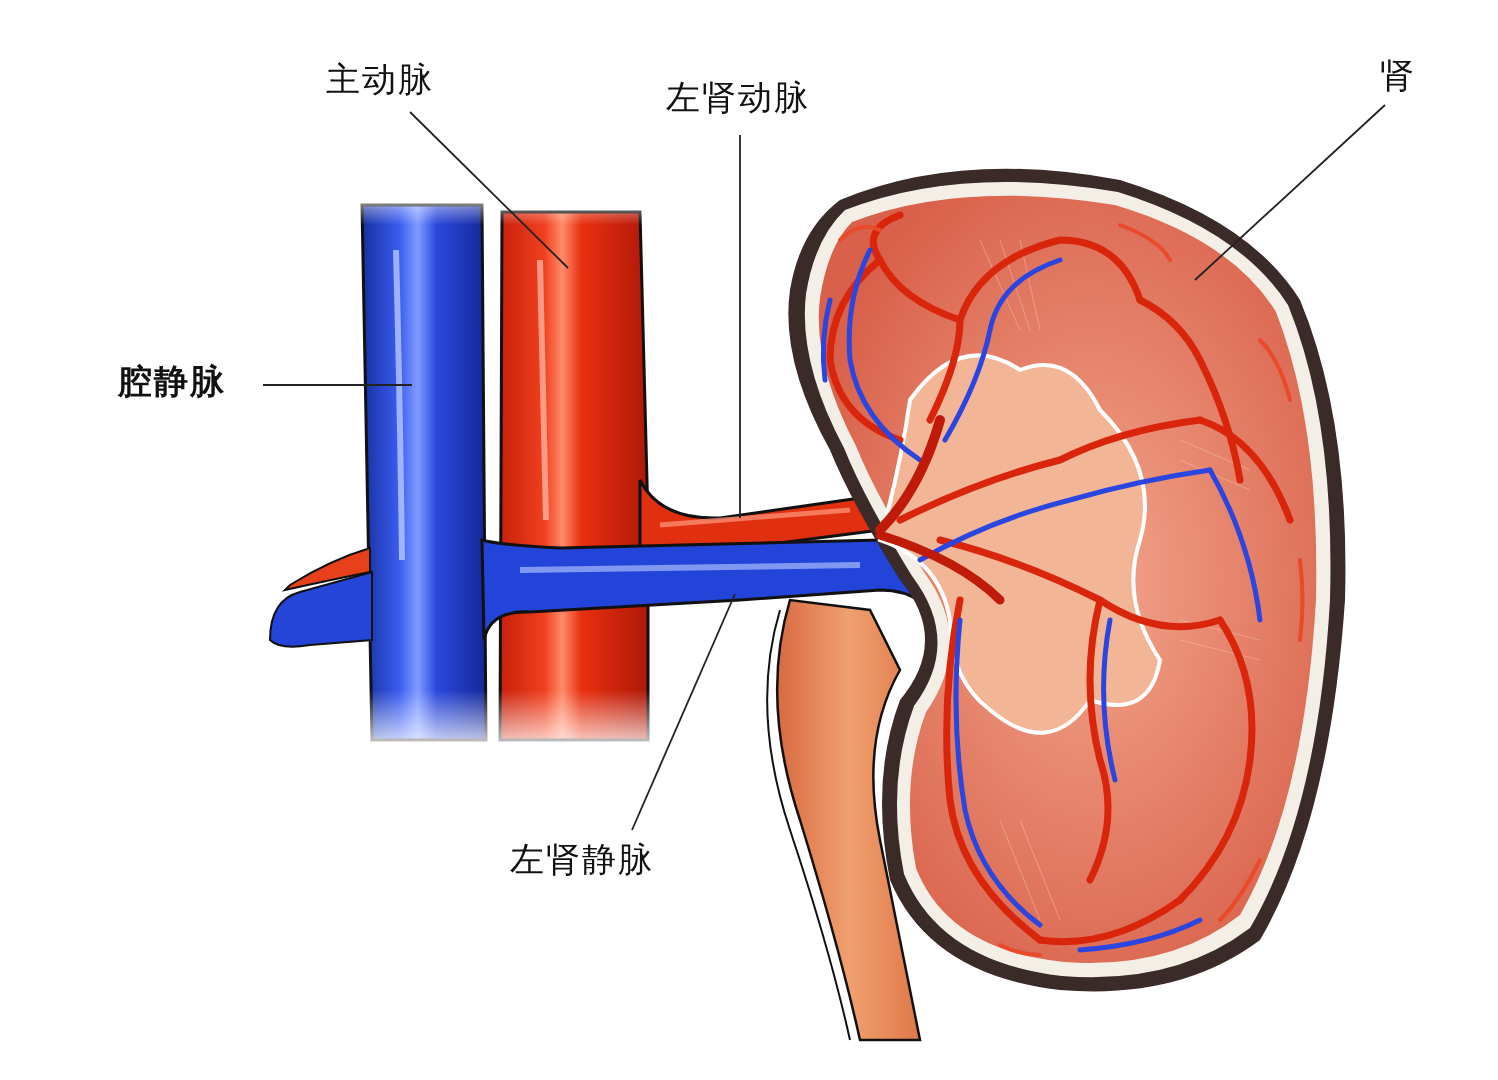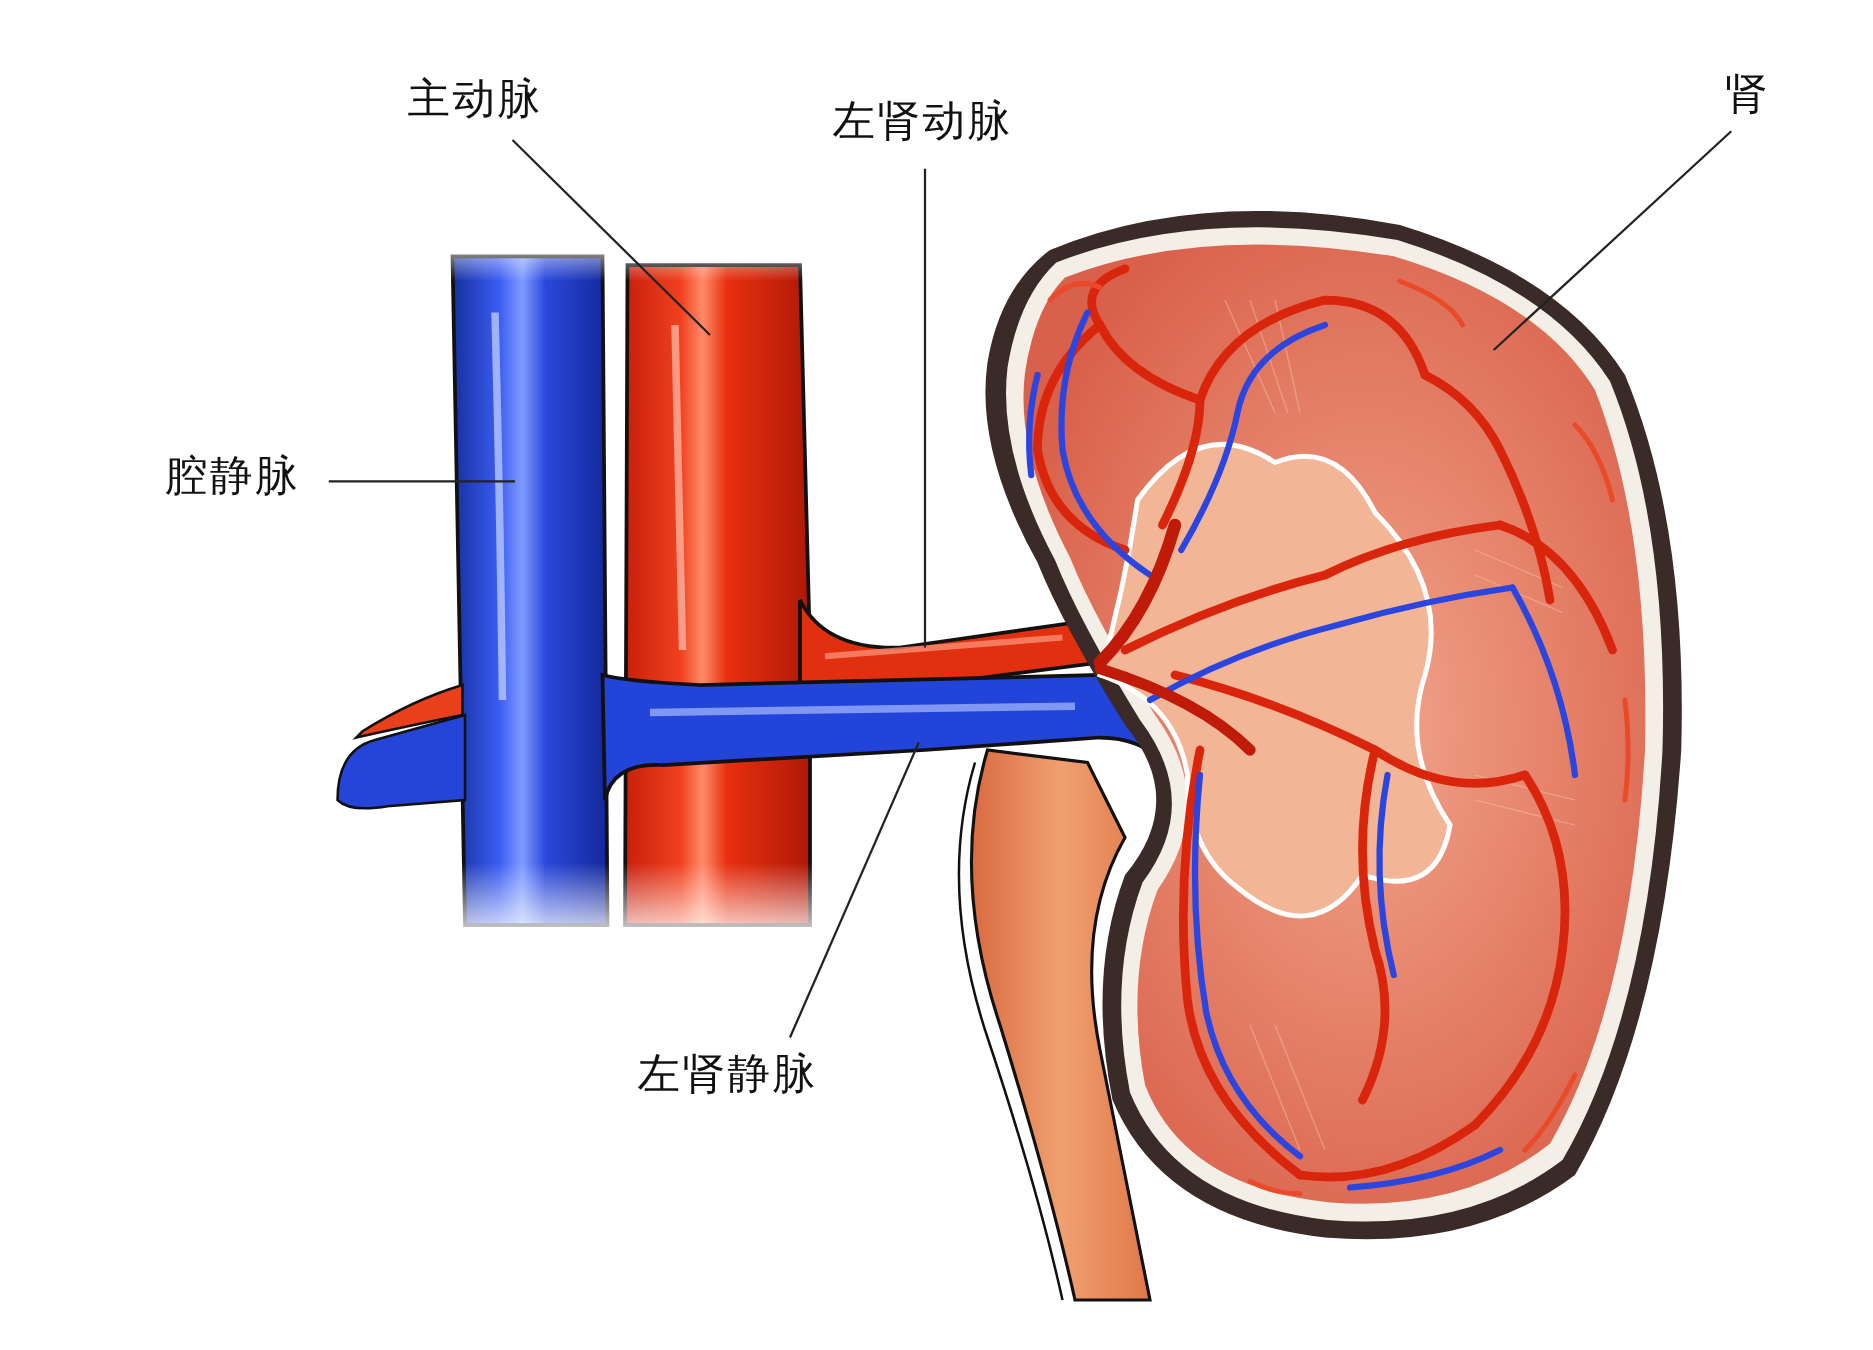--- a/index.html
+++ b/index.html
@@ -150,14 +150,14 @@
     <line x1="740" y1="135" x2="740" y2="518"></line>
     <line x1="1385" y1="105" x2="1195" y2="280"></line>
     <line x1="263" y1="385" x2="412" y2="385"></line>
     <line x1="632" y1="830" x2="735" y2="594"></line>
   </g>
 </svg>
 
 <div class="label" style="left:326px; top:62px;">主动脉</div>
 <div class="label" style="left:650px; top:80px;margin-left:16px;">左肾动脉</div>
 <div class="label" style="left:1380px; top:58px;">肾</div>
-<div class="label" style="left:132px; top:364px;">腔静脉</div>
+<div class="label" style="left:118px; top:364px;font-weight:bold;">腔静脉</div>
 <div class="label" style="left:510px; top:842px;text-align:center;">左肾静脉</div>
 
 </body></html>

